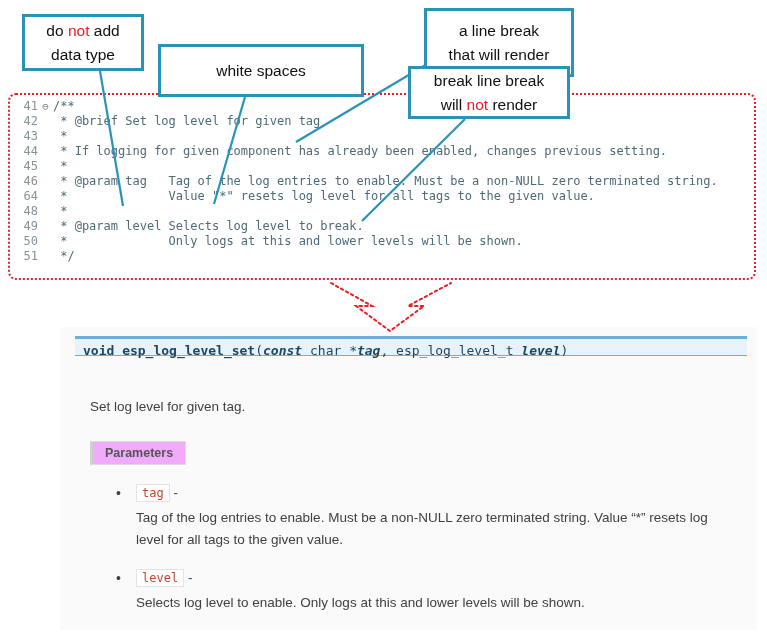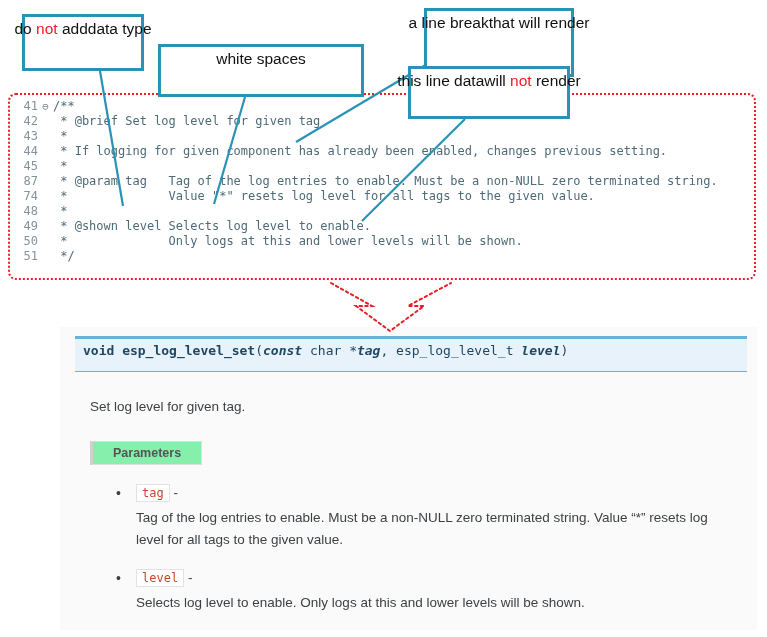--- a/index.html
+++ b/index.html
@@ -15,21 +15,21 @@
   }
   
   #overlay{ position:absolute; left:0; top:0; z-index:5; pointer-events:none; }
   .leader{ stroke:var(--teal); stroke-width:2.2; }
   .arrow{ stroke:var(--red); stroke-width:2; fill:none; stroke-dasharray:2.5 3.2; stroke-linecap:round; }
   
   .callout{
     position:absolute; z-index:10; background:#fff;
     border:3px solid var(--teal); text-align:center;
     font-size:15.5px; color:#101010; line-height:24px;
-    display:flex; flex-direction:row; justify-content:center;
+    display:flex; flex-direction:column; justify-content:center;
   }
   .callout span{ white-space:pre; }
   .callout .red{ color:var(--red); }
   
   #code-block{
     position:absolute; left:8px; top:93px; width:748px; height:187px; z-index:1;
     border:2.5px dotted var(--red); border-radius:8px; background:#fff;
     font-family:"DejaVu Sans Mono", monospace; font-size:12px; line-height:15px;
     padding:4px 0 0 2px; overflow:hidden;
   }
@@ -40,39 +40,39 @@
   .tk-cm{ color:var(--cm); }
   .tk-kw{ color:var(--kw); font-weight:bold; }
   .tk-fn{ color:#000; font-weight:bold; }
   .tk-pl{ color:#000; font-weight:bold; }
   
   #docs-panel{
     position:absolute; left:60px; top:327px; width:697px; height:303px;
     background:var(--panel); z-index:1;
   }
   #sig-bar{
-    position:absolute; left:15px; top:9px; width:672px; height:36px;
+    position:absolute; left:15px; top:9px; width:672px; height:20px;
     background:var(--sigbg); border-top:3px solid var(--sigline);
     border-bottom:1px solid var(--sigline);
     font-family:"DejaVu Sans Mono", monospace; font-size:13px;
     color:var(--sigtext); padding:4px 8px; white-space:pre;
   }
   .sg-kw{ font-weight:bold; }
   .sg-name{ font-weight:bold; }
   .sg-it{ font-weight:bold; font-style:italic; }
   #doc-body{
     position:absolute; left:30px; top:44px; width:655px;
     font-size:13.5px; color:var(--body);
   }
   #doc-body p{ margin:16px 0 0 0; line-height:1.5; }
   #doc-body p:first-child{ margin-top:26px; }
   #params-label{
     display:inline-block; margin-top:24px;
-    background:#86efac; border:1px solid #dedede; border-left:3px solid #cfcfcf;
-    padding:4px 20px; font-weight:bold; font-size:12.5px; color:#555;
+    background:#f0abfc; border:1px solid #dedede; border-left:3px solid #cfcfcf;
+    padding:4px 12px; font-weight:bold; font-size:12.5px; color:#555;
   }
   #param-items{ margin-top:20px; padding-left:26px; }
   .pitem{ display:flex; margin-bottom:20px; }
   .bullet{ width:20px; flex:none; font-size:14px; color:#404040; }
   .pbody{ flex:1; }
   .phead{ margin-bottom:7px; }
   .pbadge{
     font-family:"DejaVu Sans Mono", monospace; font-size:12px;
     color:var(--badge); background:#fff; border:1px solid #e1e4e5;
     padding:1px 5px;
@@ -96,35 +96,35 @@
     <div><span>data type</span></div>
   </div>
 <div class="callout" style="left:158px;top:44px;width:206px;height:53px">
     <div><span>white spaces</span></div>
   </div>
 <div class="callout" style="left:424px;top:8px;width:150px;height:69px">
     <div><span>a line break</span></div>
     <div><span>that will render</span></div>
   </div>
 <div class="callout" style="left:408px;top:66px;width:162px;height:53px">
-    <div><span>this line data</span></div>
+    <div><span>break line break</span></div>
     <div><span>will </span><span class="red">not</span><span> render</span></div>
   </div>
 
 <div id="code-block">
   <div id="code-lines">
       <div class="code-line"><span class="lnum">41</span><span class="fold">⊖</span><span class="ctext"><span class="tk-cm">/**</span></span></div>
       <div class="code-line"><span class="lnum">42</span><span class="fold"></span><span class="ctext"><span class="tk-cm"> * @brief Set log level for given tag</span></span></div>
       <div class="code-line"><span class="lnum">43</span><span class="fold"></span><span class="ctext"><span class="tk-cm"> *</span></span></div>
       <div class="code-line"><span class="lnum">44</span><span class="fold"></span><span class="ctext"><span class="tk-cm"> * If logging for given component has already been enabled, changes previous setting.</span></span></div>
       <div class="code-line"><span class="lnum">45</span><span class="fold"></span><span class="ctext"><span class="tk-cm"> *</span></span></div>
-      <div class="code-line"><span class="lnum">87</span><span class="fold"></span><span class="ctext"><span class="tk-cm"> * @param tag   Tag of the log entries to enable. Must be a non-NULL zero terminated string.</span></span></div>
-      <div class="code-line"><span class="lnum">74</span><span class="fold"></span><span class="ctext"><span class="tk-cm"> *              Value "*" resets log level for all tags to the given value.</span></span></div>
+      <div class="code-line"><span class="lnum">46</span><span class="fold"></span><span class="ctext"><span class="tk-cm"> * @param tag   Tag of the log entries to enable. Must be a non-NULL zero terminated string.</span></span></div>
+      <div class="code-line"><span class="lnum">64</span><span class="fold"></span><span class="ctext"><span class="tk-cm"> *              Value "*" resets log level for all tags to the given value.</span></span></div>
       <div class="code-line"><span class="lnum">48</span><span class="fold"></span><span class="ctext"><span class="tk-cm"> *</span></span></div>
-      <div class="code-line"><span class="lnum">49</span><span class="fold"></span><span class="ctext"><span class="tk-cm"> * @shown level Selects log level to enable.</span></span></div>
+      <div class="code-line"><span class="lnum">49</span><span class="fold"></span><span class="ctext"><span class="tk-cm"> * @param level Selects log level to break.</span></span></div>
       <div class="code-line"><span class="lnum">50</span><span class="fold"></span><span class="ctext"><span class="tk-cm"> *              Only logs at this and lower levels will be shown.</span></span></div>
       <div class="code-line"><span class="lnum">51</span><span class="fold"></span><span class="ctext"><span class="tk-cm"> */</span></span></div>
     </div>
 </div>
 
 <div id="docs-panel">
   <div id="sig-bar"><span id="sig-line"><span class="sg-kw">void</span><span class="sg-pl"> </span><span class="sg-name">esp_log_level_set</span><span class="sg-pl">(</span><span class="sg-it">const</span><span class="sg-pl"> char *</span><span class="sg-it">tag</span><span class="sg-pl">, esp_log_level_t </span><span class="sg-it">level</span><span class="sg-pl">)</span></span></div>
   <div id="doc-body">
     <p>Set log level for given tag.</p>
     <div>

